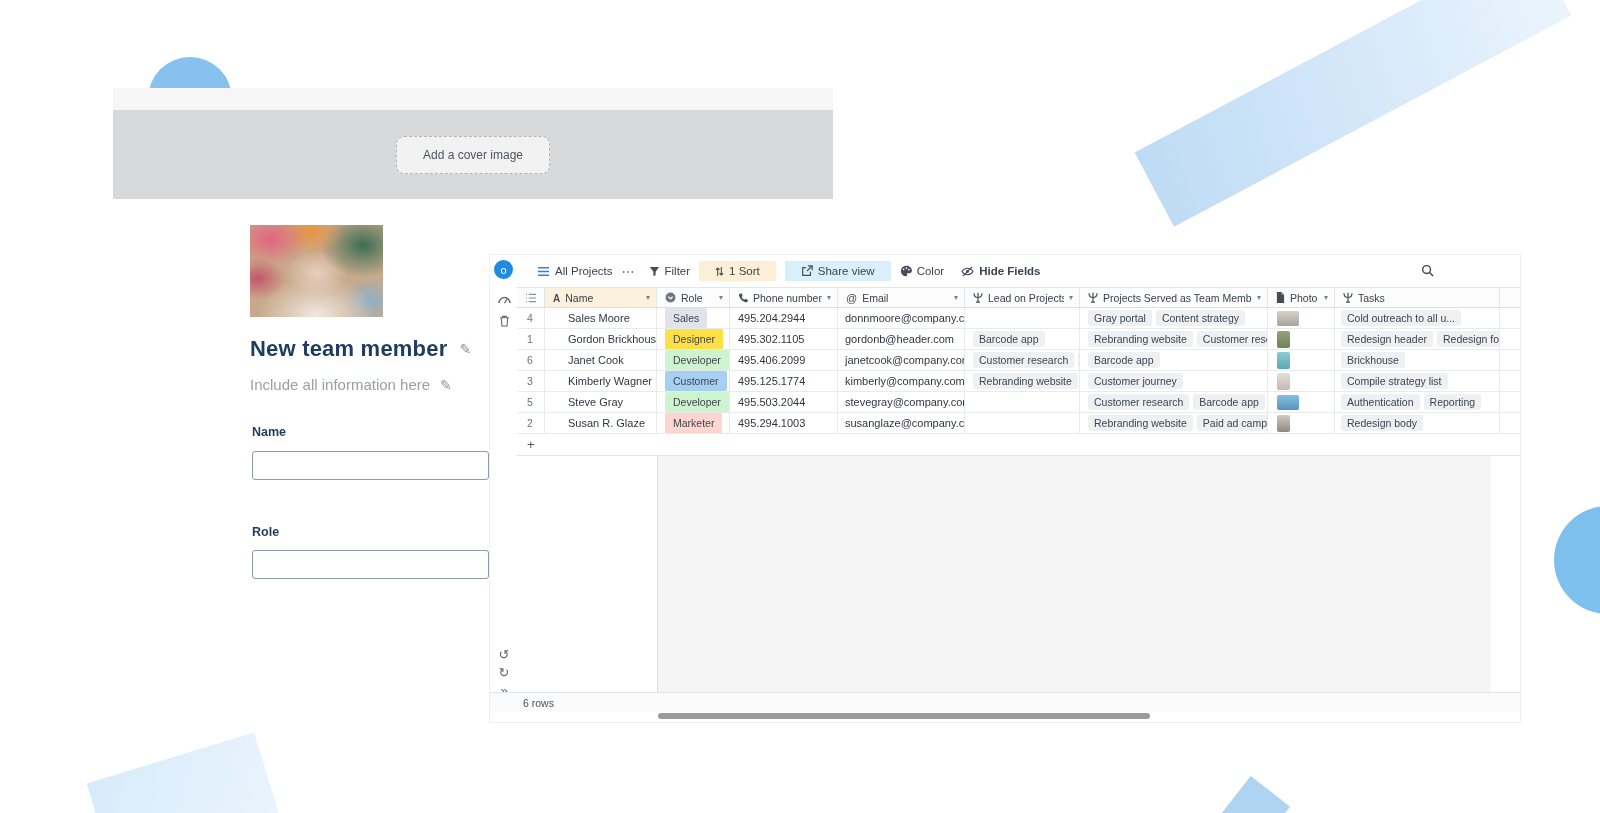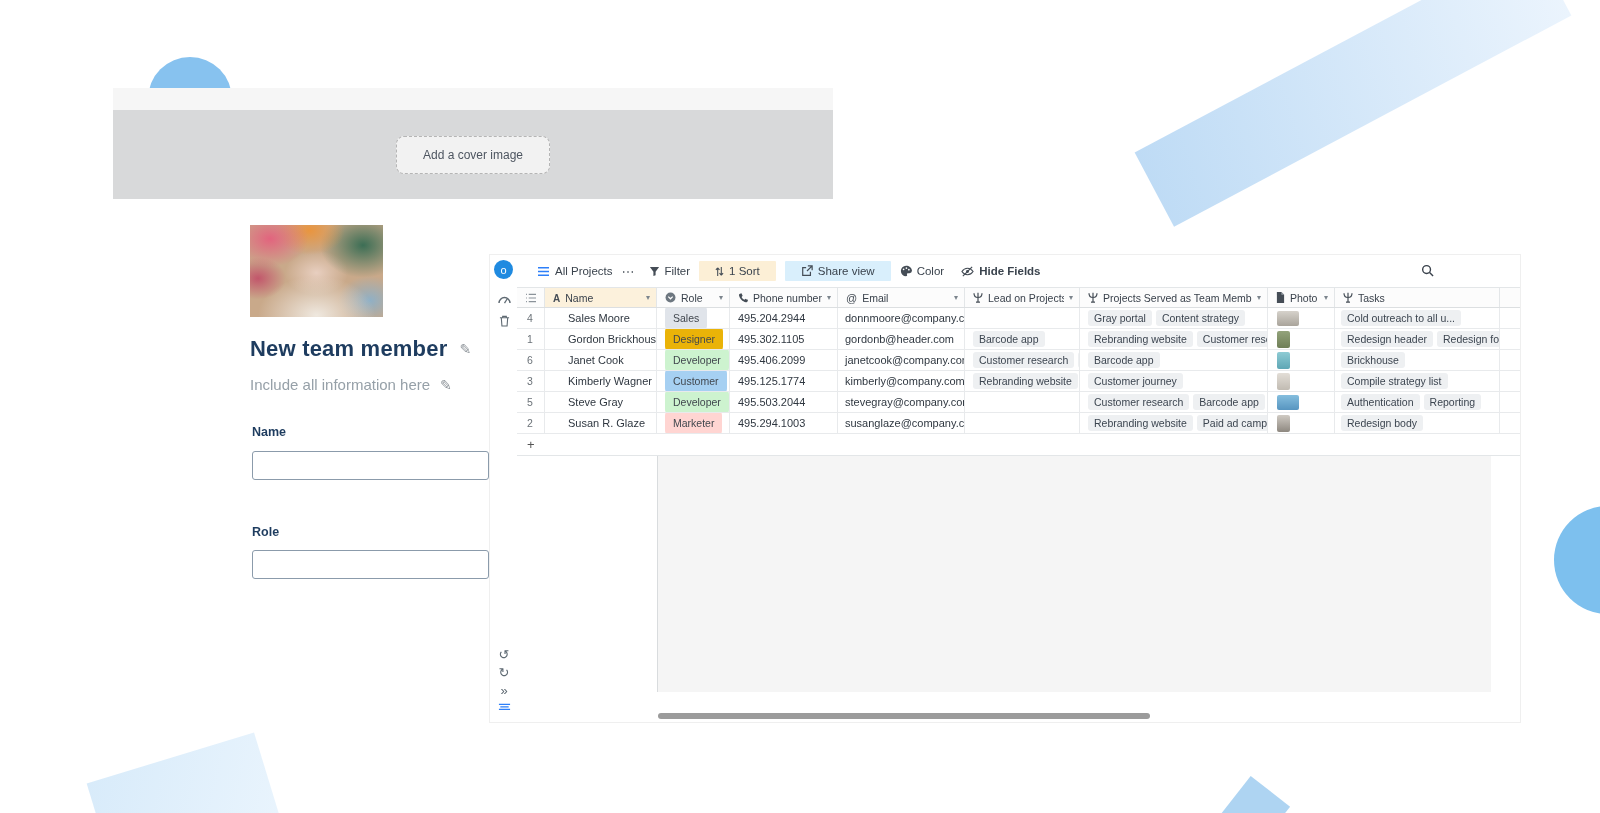--- a/index.html
+++ b/index.html
@@ -328,21 +328,21 @@
             </div>
             <div class="gcell chipcell" style="width:165px;padding-left:6px">
               <span class="gbadge">Cold outreach to all u...</span>
             </div>
             <div class="gcell fill" style="flex:1"></div>
           </div>
           <div class="grow">
             <div class="gcell cell-num" style="width:28px">1</div>
             <div class="gcell cell-name" style="width:112px">Gordon Brickhouse</div>
             <div class="gcell chipcell" style="width:73px">
-              <span class="badge" style="background:#eab308">Designer</span>
+              <span class="badge" style="background:#fde047">Designer</span>
             </div>
             <div class="gcell" style="width:108px;padding-left:8px">495.302.1105</div>
             <div class="gcell" style="width:127px;padding-left:7px">gordonb@header.com</div>
             <div class="gcell chipcell" style="width:115px">
               <span class="gbadge">Barcode app</span>
             </div>
             <div class="gcell chipcell" style="width:188px">
               <span class="gbadge">Rebranding website</span>
               <span class="gbadge">Customer research</span>
             </div>
@@ -447,17 +447,20 @@
       <div class="add-row">
         <span class="add-plus">+</span>
       </div>
       <div class="empty-area">
         <div class="empty-left"></div>
         <div class="empty-right"></div>
         <div class="empty-gutter"></div>
       </div>
     </div>
 
+    <div class="grid-footer">
+      <span class="rows-count">6 rows</span>
+    </div>
     <div class="hscroll">
       <div class="hthumb"></div>
     </div>
   </section>
 </div>
 
 </body></html>

